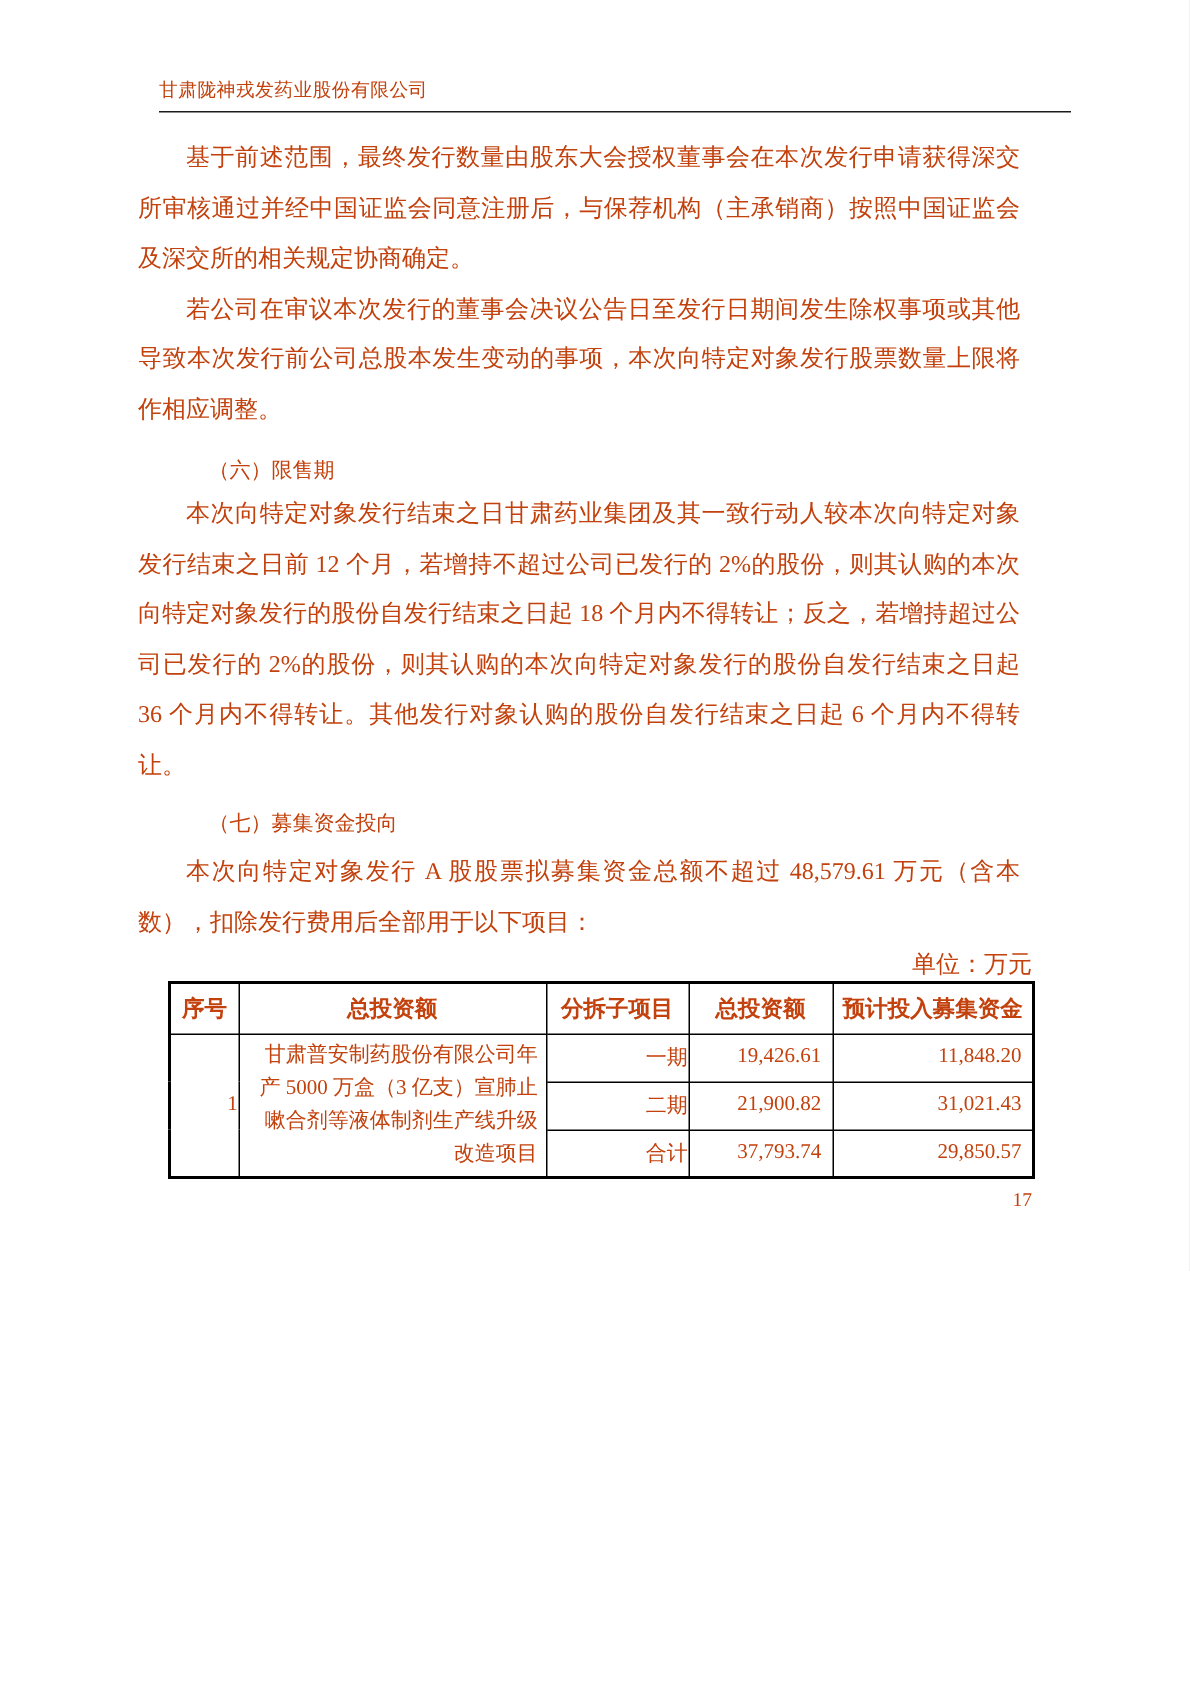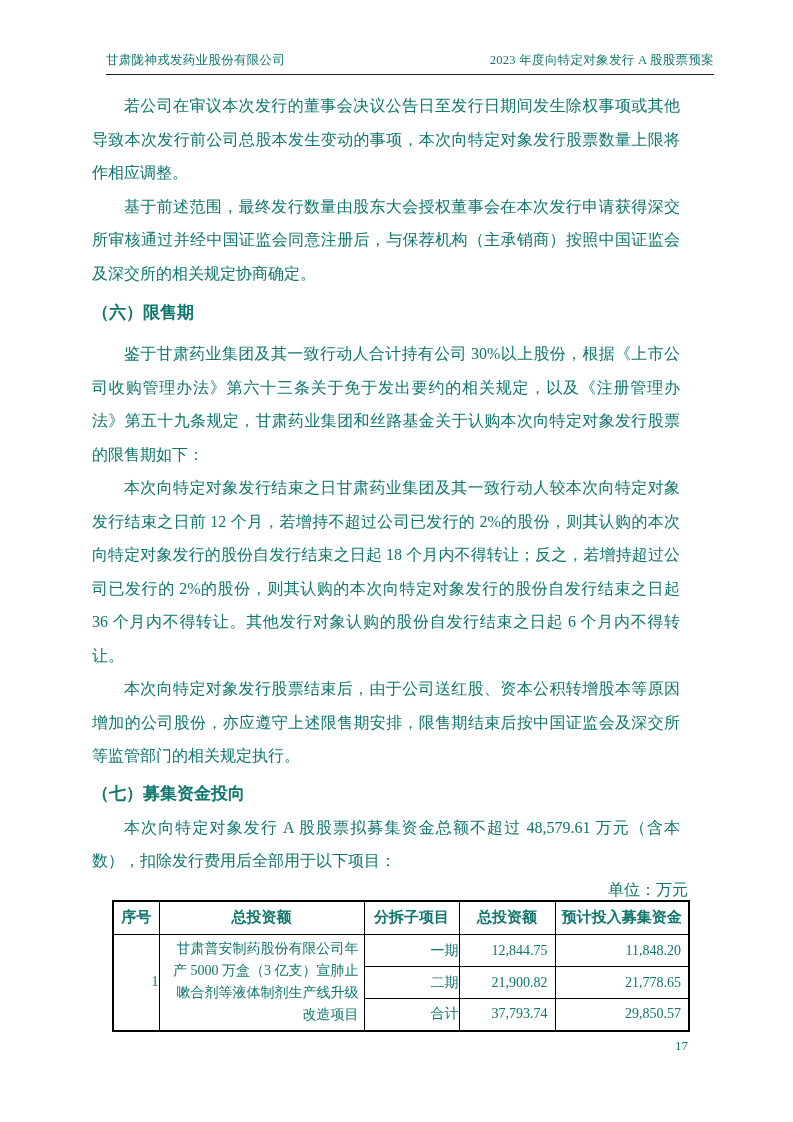--- a/index.html
+++ b/index.html
@@ -3,45 +3,46 @@
 <meta charset="utf-8">
 <style>
   * { margin:0; padding:0; box-sizing:border-box; }
   html,body { background:#e8e8e8; }
   .page {
     position:relative;
     width:793px; height:1122px;
     margin:0 auto;
     background:#ffffff;
     font-family:"Liberation Serif","DejaVu Serif",serif;
-    color:#0f766e;
+    color:#c2410c;
     overflow:hidden;
   }
   .header {
     position:absolute; top:52px; left:106px; width:608px;
     display:flex; justify-content:space-between; align-items:flex-end;
     font-size:12.5px; letter-spacing:0.3px;
     padding-bottom:5px;
     border-bottom:1.5px solid #1b1b1b;
   }
   .content {
     position:absolute; top:89px; left:92px; width:588px;
   }
   .para {
     font-size:16px;
     line-height:33.5px;
     text-align:justify;
     text-indent:2em;
   }
   .heading {
     font-family:"Liberation Sans","DejaVu Sans",sans-serif;
-    font-weight:bold;
-    font-size:17px;
+    font-weight:normal;
+    font-size:14px;
     line-height:26px;
     margin-top:10px;
+    margin-left:47px;
   }
   .heading.h7 { margin-top:8px; }
   .para.after-heading { margin-top:11px; }
   .para.p6 { margin-top:4px; }
   .unit-note {
     margin-top:2px;
     width:596px;
     text-align:right;
     font-size:16px;
     line-height:20px;
@@ -87,32 +88,29 @@
     font-size:13px;
   }
 </style>
 </head>
 <body>
 
 <div class="page">
 
   <div class="header">
     <span>甘肃陇神戎发药业股份有限公司</span>
-    <span>2023 年度向特定对象发行 A 股股票预案</span>
   </div>
 
   <div class="content">
 
+    <p class="para">基于前述范围，最终发行数量由股东大会授权董事会在本次发行申请获得深交所审核通过并经中国证监会同意注册后，与保荐机构（主承销商）按照中国证监会及深交所的相关规定协商确定。</p>
     <p class="para">若公司在审议本次发行的董事会决议公告日至发行日期间发生除权事项或其他导致本次发行前公司总股本发生变动的事项，本次向特定对象发行股票数量上限将作相应调整。</p>
-    <p class="para">基于前述范围，最终发行数量由股东大会授权董事会在本次发行申请获得深交所审核通过并经中国证监会同意注册后，与保荐机构（主承销商）按照中国证监会及深交所的相关规定协商确定。</p>
 
     <div class="heading">（六）限售期</div>
-    <p class="para after-heading">鉴于甘肃药业集团及其一致行动人合计持有公司 30%以上股份，根据《上市公司收购管理办法》第六十三条关于免于发出要约的相关规定，以及《注册管理办法》第五十九条规定，甘肃药业集团和丝路基金关于认购本次向特定对象发行股票的限售期如下：</p>
     <p class="para">本次向特定对象发行结束之日甘肃药业集团及其一致行动人较本次向特定对象发行结束之日前 12 个月，若增持不超过公司已发行的 2%的股份，则其认购的本次向特定对象发行的股份自发行结束之日起 18 个月内不得转让；反之，若增持超过公司已发行的 2%的股份，则其认购的本次向特定对象发行的股份自发行结束之日起 36 个月内不得转让。其他发行对象认购的股份自发行结束之日起 6 个月内不得转让。</p>
-    <p class="para">本次向特定对象发行股票结束后，由于公司送红股、资本公积转增股本等原因增加的公司股份，亦应遵守上述限售期安排，限售期结束后按中国证监会及深交所等监管部门的相关规定执行。</p>
 
     <div class="heading h7">（七）募集资金投向</div>
     <p class="para p6">本次向特定对象发行 A 股股票拟募集资金总额不超过 48,579.61 万元（含本数），扣除发行费用后全部用于以下项目：</p>
 
     <div class="unit-note">单位：万元</div>
 
     <table class="fund-table">
       <colgroup>
         <col class="col-no">
           <col class="col-project">
@@ -127,27 +125,27 @@
           <th>分拆子项目</th>
           <th>总投资额</th>
           <th>预计投入募集资金</th>
         </tr>
       </thead>
       <tbody>
         <tr>
           <td class="c-no" rowspan="3">1</td>
           <td class="c-project" rowspan="3">甘肃普安制药股份有限公司年产 5000 万盒（3 亿支）宣肺止嗽合剂等液体制剂生产线升级改造项目</td>
           <td class="c-sub">一期</td>
-          <td class="c-num">12,844.75</td>
+          <td class="c-num">19,426.61</td>
           <td class="c-num">11,848.20</td>
         </tr>
         <tr>
           <td class="c-sub">二期</td>
           <td class="c-num">21,900.82</td>
-          <td class="c-num">21,778.65</td>
+          <td class="c-num">31,021.43</td>
         </tr>
         <tr>
           <td class="c-sub">合计</td>
           <td class="c-num">37,793.74</td>
           <td class="c-num">29,850.57</td>
         </tr>
       </tbody>
     </table>
 
     <div class="footer">17</div>

